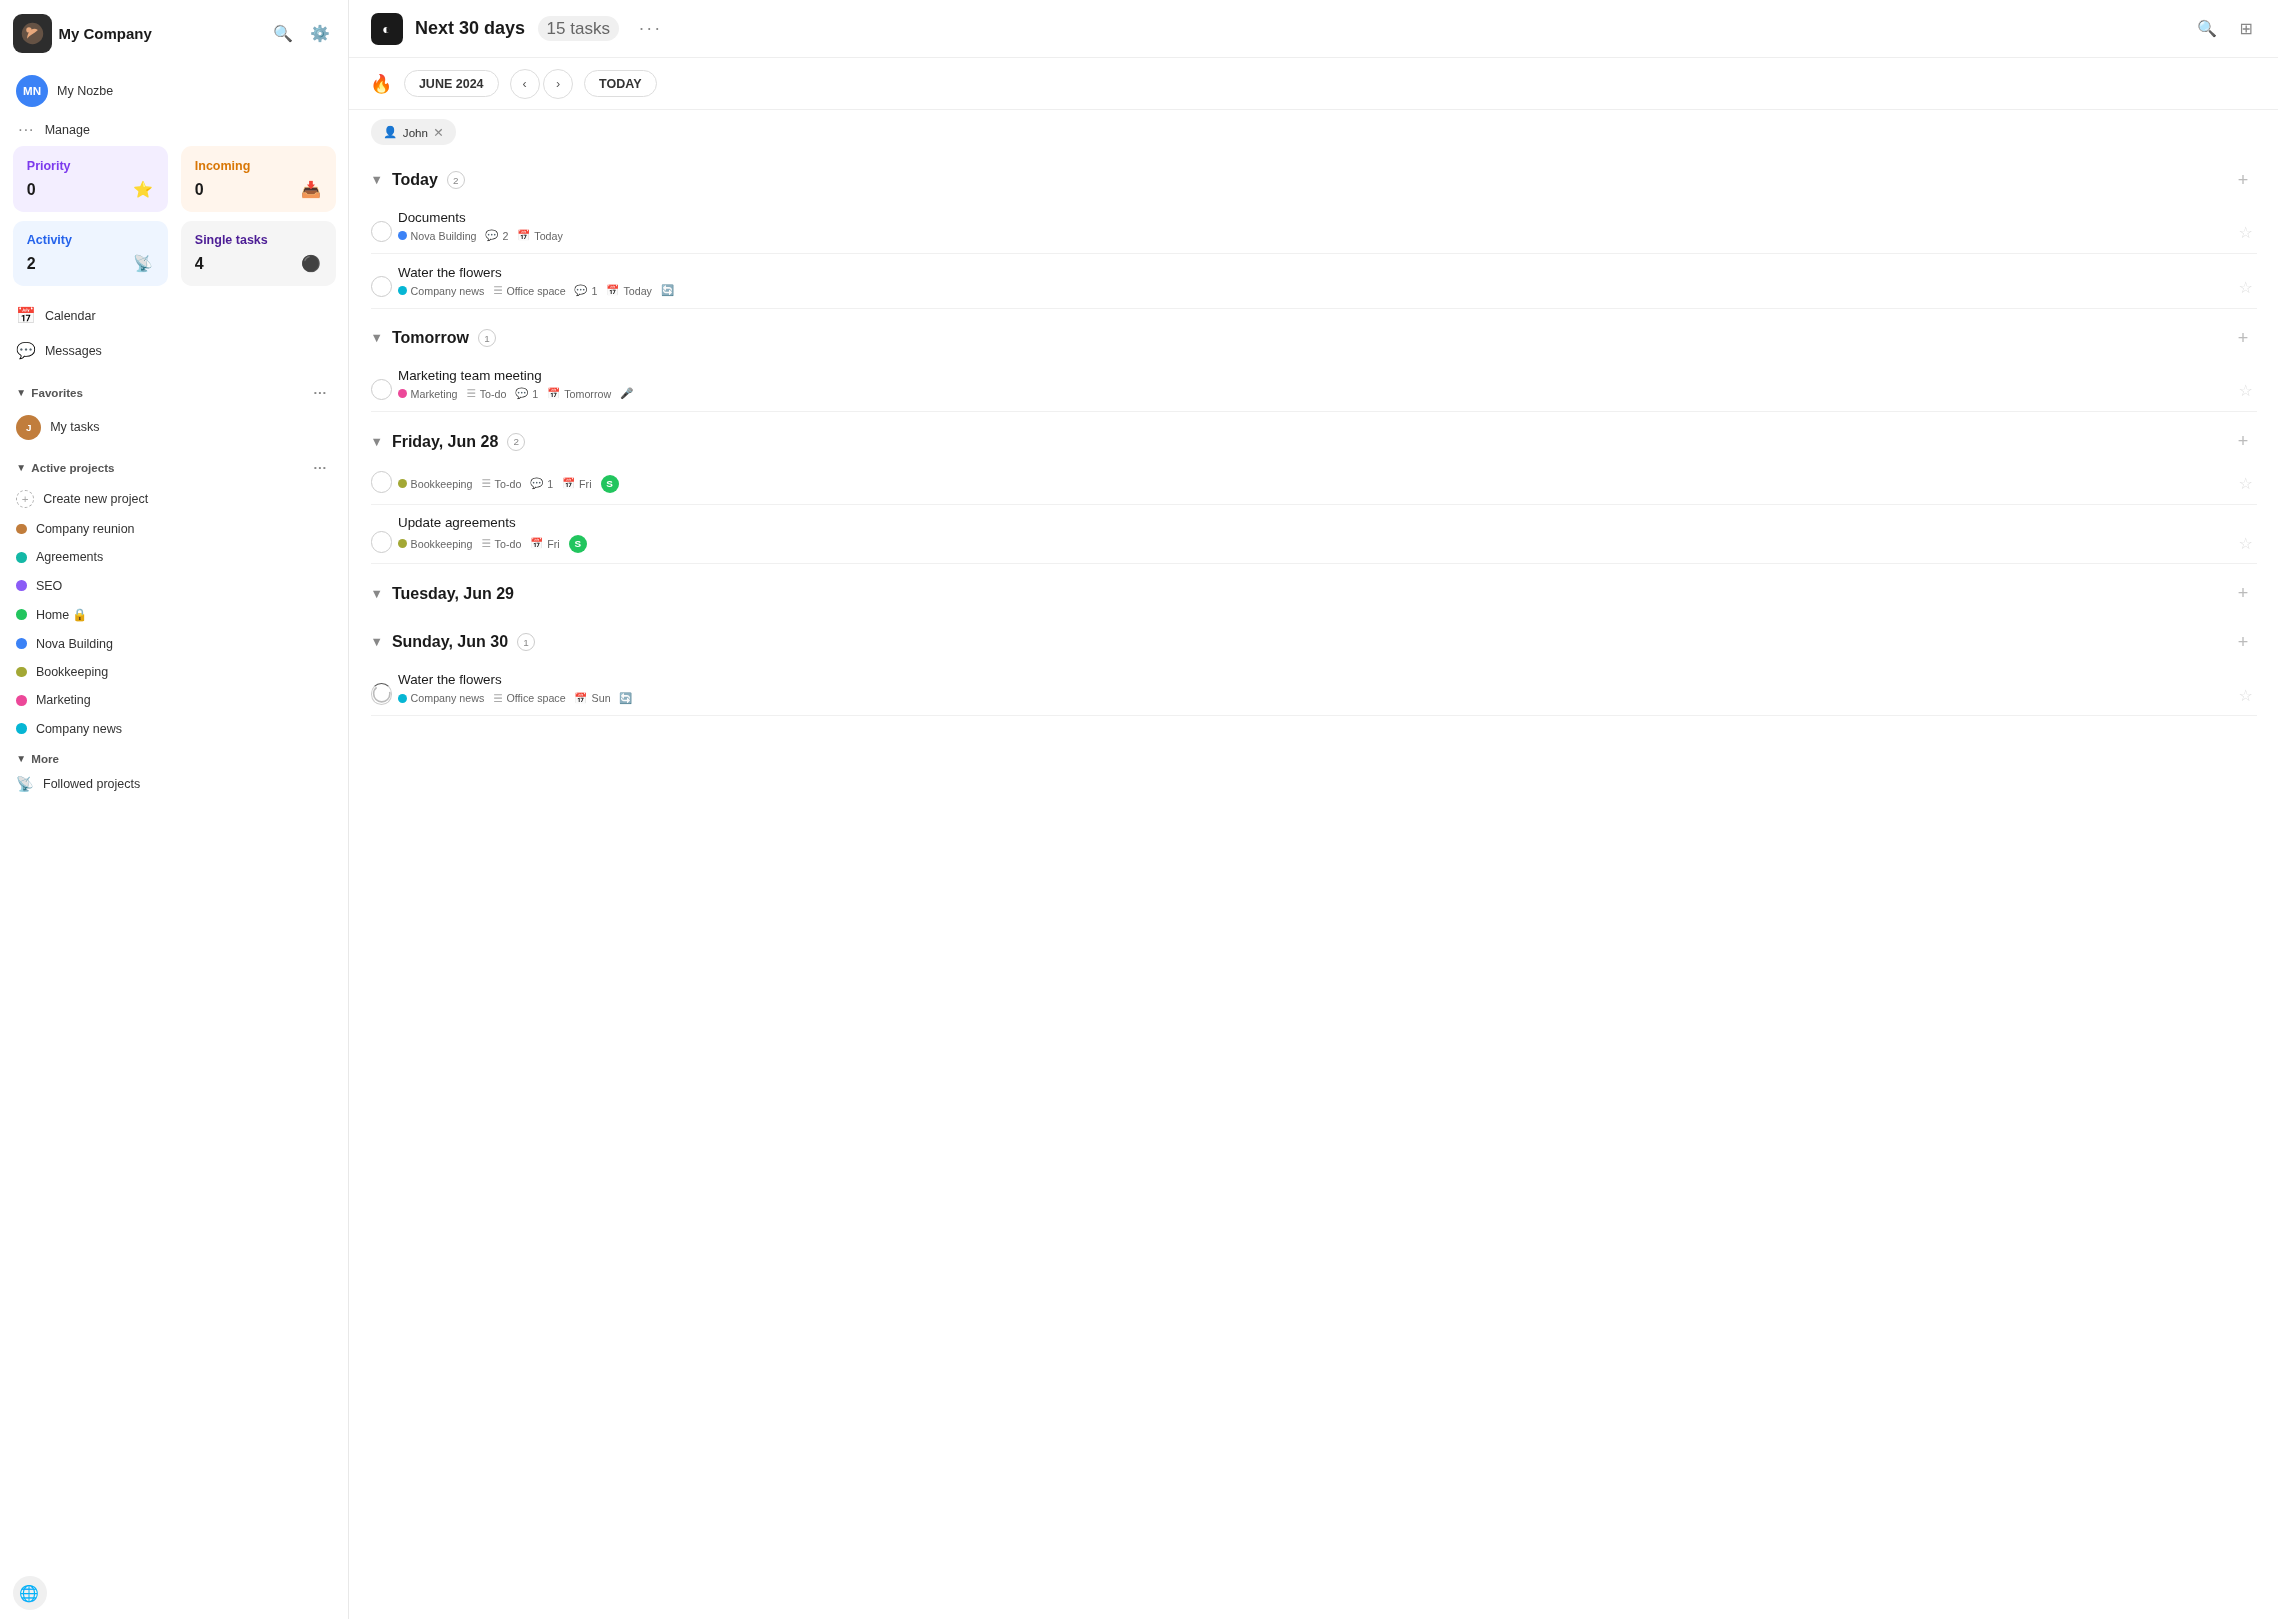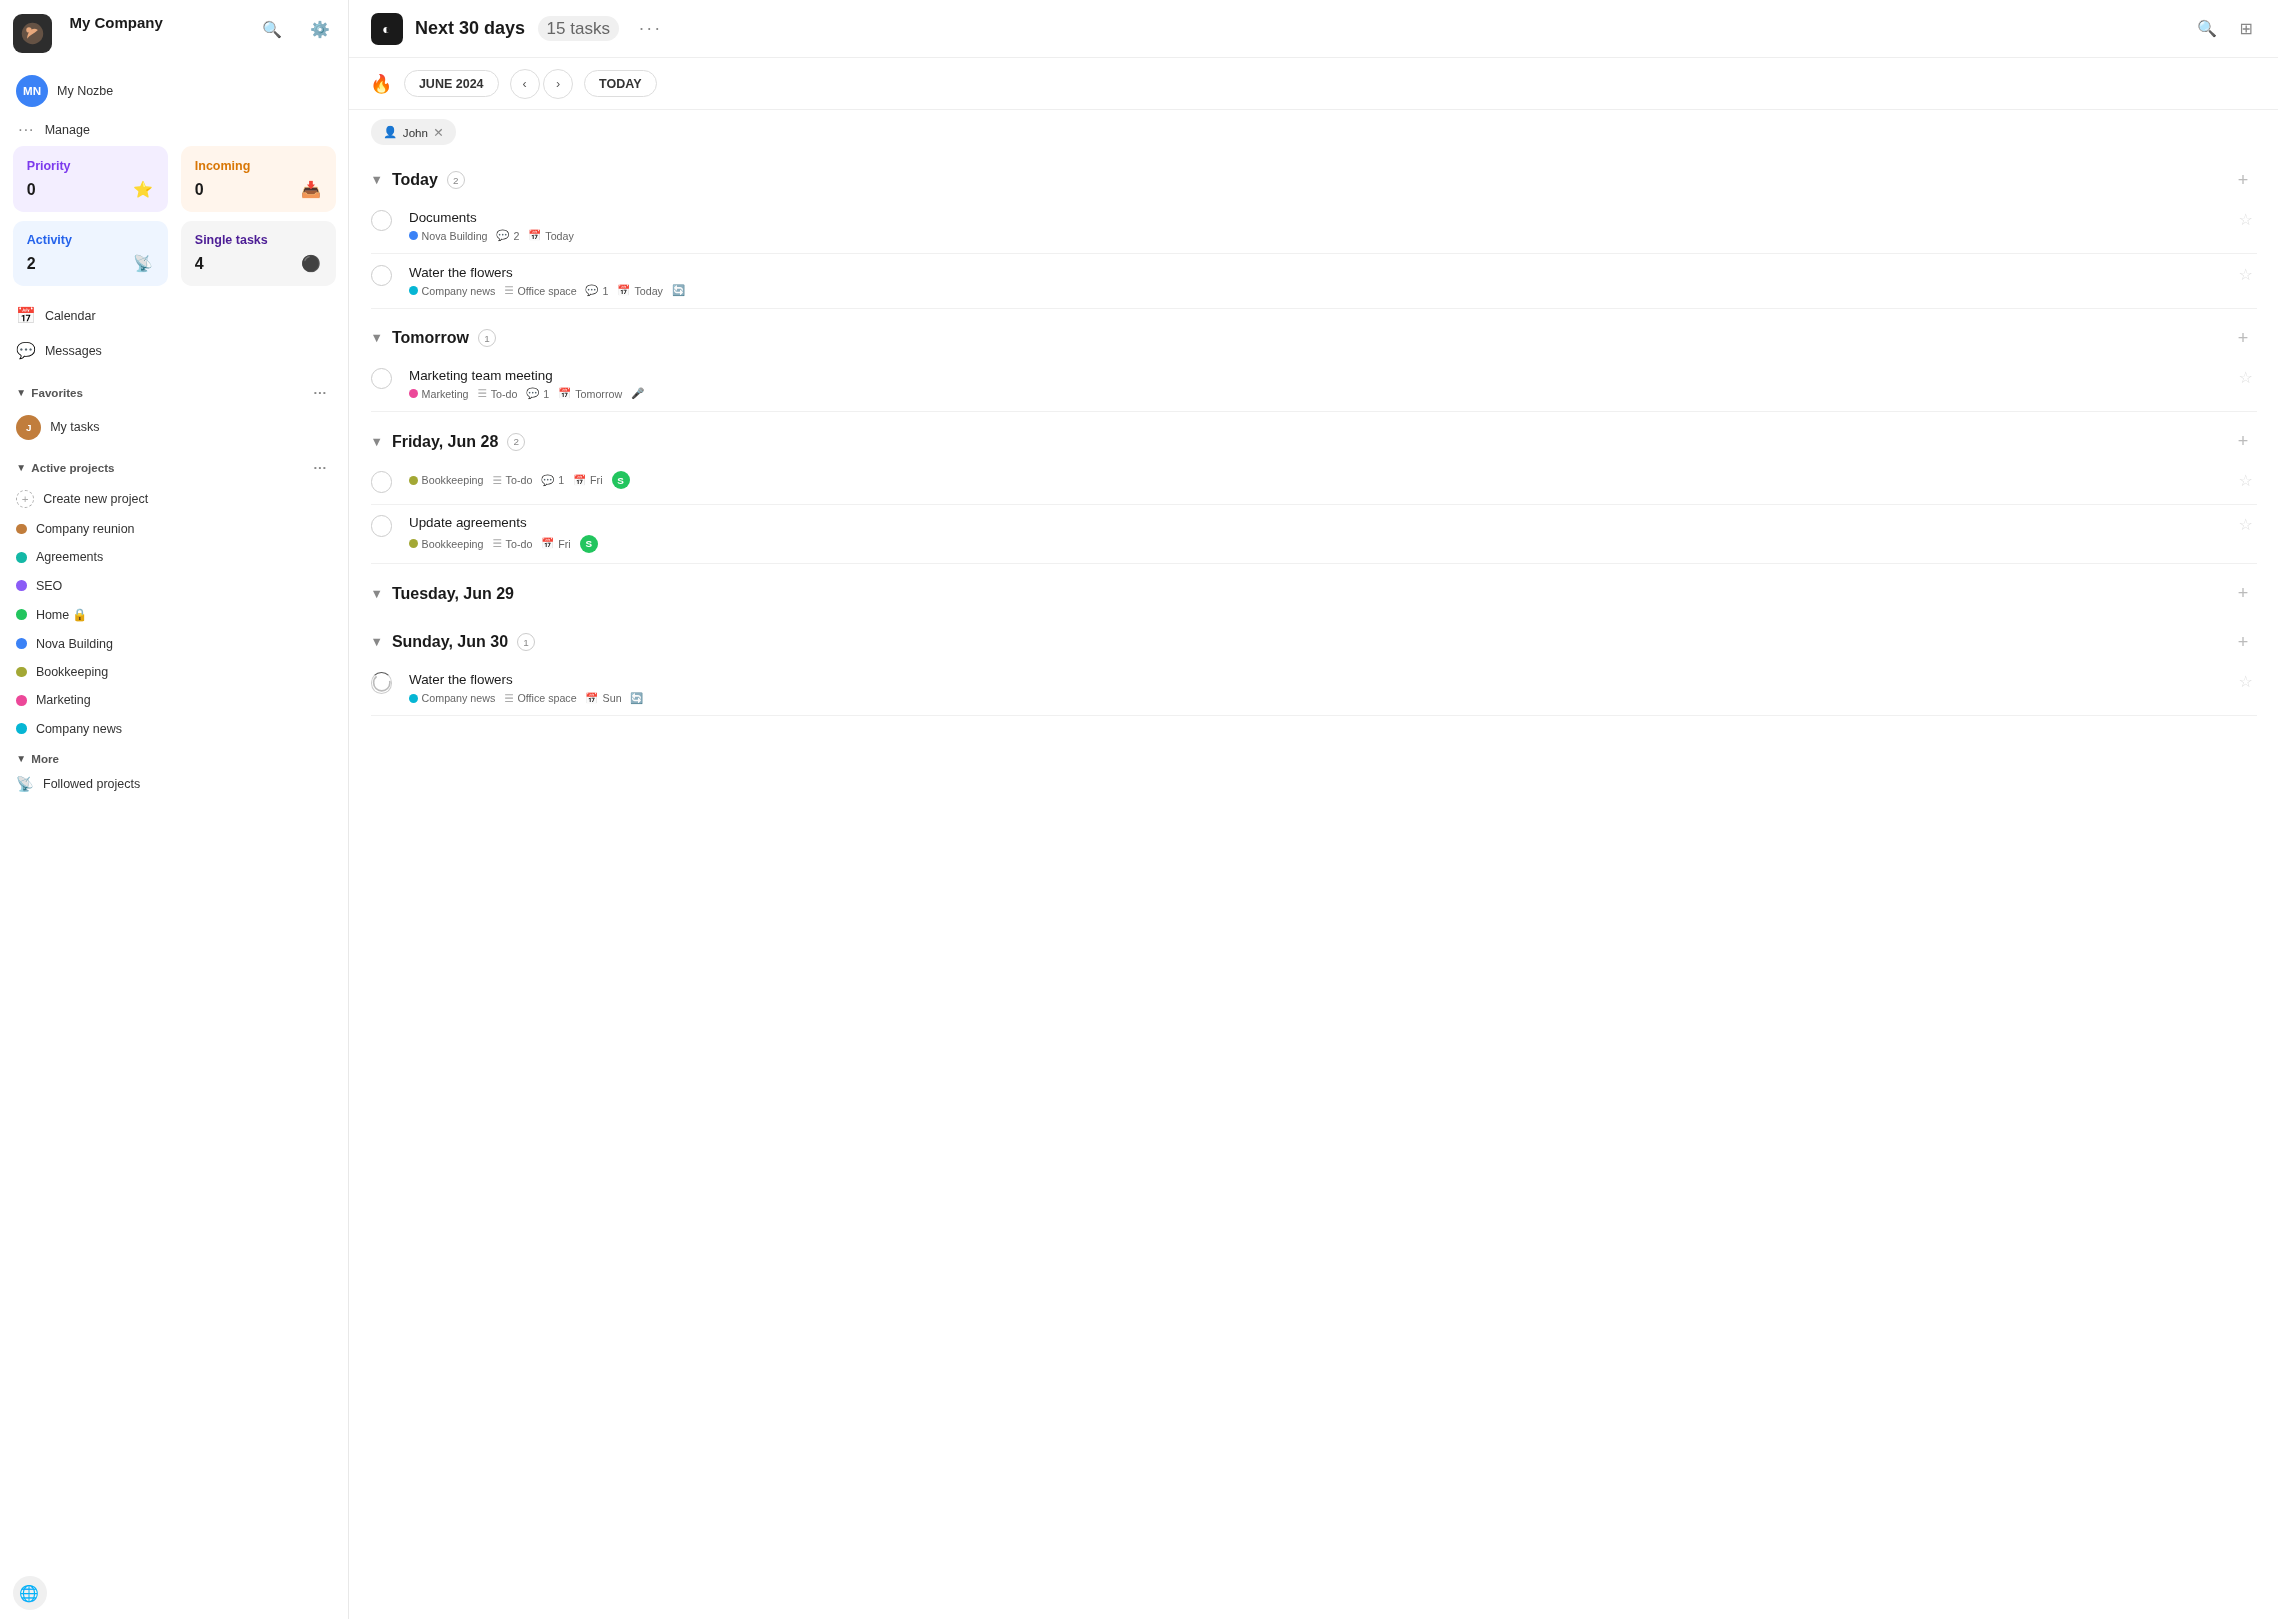--- a/index.html
+++ b/index.html
@@ -1,20 +1,20 @@
 <!DOCTYPE html>
 <html style="font-size:14.3px"><head>
   <meta charset="utf-8">
   <style>
     * { box-sizing: border-box; margin: 0; padding: 0; }
     body { font-family: -apple-system, BlinkMacSystemFont, 'Segoe UI', sans-serif; display: flex; height: 100vh; overflow: hidden; background: #f5f5f5; font-size: 12.5px; }
 
     
     .sidebar { width: 349px; min-width: 349px; background: #fff; display: flex; flex-direction: column; border-right: 0.9px solid #e8e8e8; overflow-y: auto; }
-    .sidebar-header { display: flex; align-items: flex-start; padding: 14.3px 12.5px; gap: 18px; }
+    .sidebar-header { display: flex; align-items: center; padding: 14.3px 12.5px; gap: 7px; }
     .sidebar-logo { width: 39px; height: 39px; border-radius: 9px; background: #2d2d2d; display: flex; align-items: center; justify-content: center; flex-shrink: 0; }
     .sidebar-logo svg { width: 25px; height: 25px; }
     .sidebar-title { font-size: 15px; font-weight: 600; color: #1a1a1a; flex: 1; }
     .sidebar-icon-btn { width: 30px; height: 30px; border-radius: 7.2px; border: none; background: none; cursor: pointer; display: flex; align-items: center; justify-content: center; color: #666; font-size: 16px; }
 
     .cards-row { display: flex; gap: 13px; padding: 0 12.5px 9px; }
     .stat-card { flex: 1; border-radius: 10.7px; padding: 12.5px 14.3px; cursor: pointer; }
     .stat-card.priority { background: #f3eeff; }
     .stat-card.incoming { background: #fff5ec; }
     .stat-card.activity { background: #eef5ff; }
@@ -68,21 +68,21 @@
     .task-list { flex: 1; overflow-y: auto; padding: 0 21.5px; }
 
     .section-group { margin-bottom: 3.6px; }
     .section-header { display: flex; align-items: center; padding: 12.5px 0 5.4px; gap: 9px; }
     .section-toggle { color: #888; font-size: 12.5px; cursor: pointer; background: none; border: none; }
     .section-title { font-size: 16px; font-weight: 700; color: #1a1a1a; }
     .section-count { display: flex; align-items: center; gap: 4.5px; font-size: 12.5px; color: #888; }
     .section-count .circle-num { width: 18px; height: 18px; border-radius: 50%; border: 1.3px solid #ccc; display: flex; align-items: center; justify-content: center; font-size: 9.9px; color: #888; }
     .section-add { margin-left: auto; width: 27px; height: 27px; display: flex; align-items: center; justify-content: center; font-size: 18px; color: #bbb; cursor: pointer; border-radius: 7.2px; }
 
-    .task-item { display: flex; align-items: flex-start; padding: 10.7px 0; border-bottom: 0.9px solid #f0f0f0; gap: 17px; cursor: pointer; }
+    .task-item { display: flex; align-items: flex-end; padding: 10.7px 0; border-bottom: 0.9px solid #f0f0f0; gap: 6px; cursor: pointer; }
     .task-checkbox { width: 21.5px; height: 21.5px; border-radius: 50%; border: 1.8px solid #ccc; flex-shrink: 0; display: flex; align-items: center; justify-content: center; cursor: pointer; }
     .task-checkbox.spinning { border-color: #bbb; border-top-color: #555; }
     .task-content { flex: 1; }
     .task-name { font-size: 13.4px; font-weight: 500; color: #1a1a1a; margin-bottom: 4.5px; }
     .task-meta { display: flex; align-items: center; gap: 9px; flex-wrap: wrap; }
     .meta-dot { width: 9px; height: 9px; border-radius: 50%; }
     .meta-tag { display: flex; align-items: center; gap: 3.6px; font-size: 10.7px; color: #666; }
     .meta-tag .icon { font-size: 10.7px; color: #aaa; }
     .task-star { color: #ddd; font-size: 16px; cursor: pointer; padding: 0 3.6px; }
 

